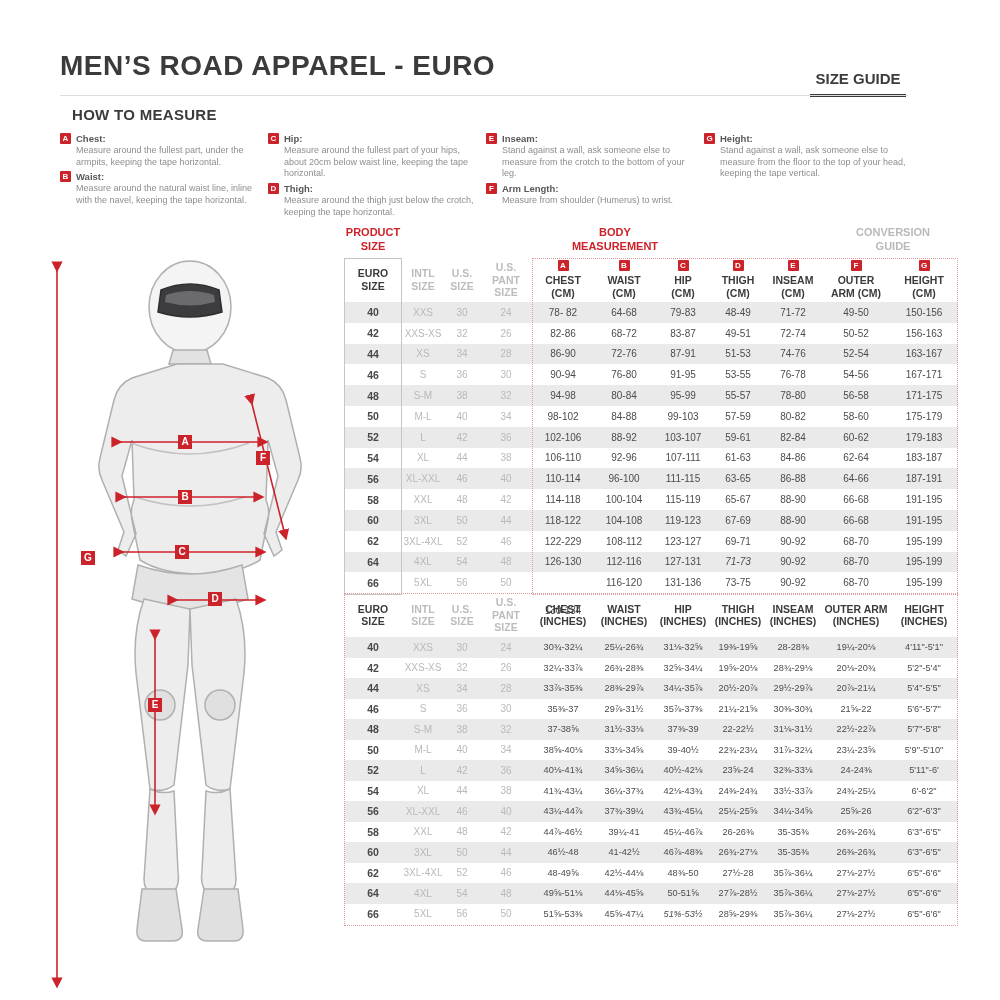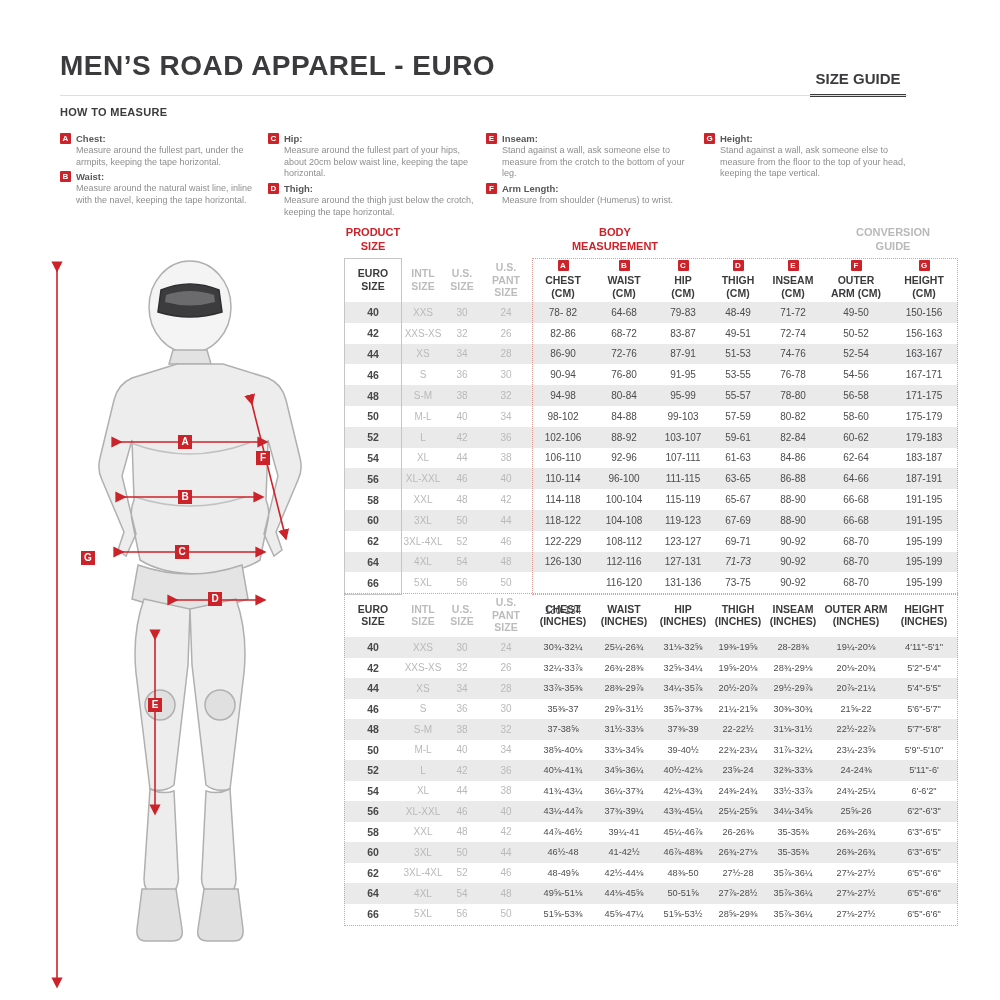--- a/index.html
+++ b/index.html
@@ -4,21 +4,21 @@
 <style>
   html,body{margin:0;padding:0;background:#fff;}
   .page{position:relative;width:1000px;height:1000px;background:#fff;overflow:hidden;
         font-family:"Liberation Sans",sans-serif;color:#3b3b3d;}
   .title{position:absolute;left:60px;top:50px;font-size:28px;font-weight:bold;
          letter-spacing:.5px;color:#3b3b3d;}
   .size-guide{position:absolute;left:810px;top:70px;width:96px;text-align:center;
               font-size:15px;font-weight:bold;color:#3b3b3d;padding-bottom:7px;
               border-bottom:3px solid #3b3b3d;}
   .hr-light{position:absolute;left:60px;top:95px;width:848px;height:1px;background:#ddd;}
-  .htm-heading{position:absolute;left:60px;top:106px;font-size:11px;font-weight:bold;
+  .htm-heading{position:absolute;left:72px;top:106px;font-size:15px;font-weight:bold;
                letter-spacing:.3px;color:#3b3b3d;}
   .measure-wrap{position:absolute;left:60px;top:133px;width:870px;display:flex;}
   .m-col{flex:none;}
   .m-col0{width:208px;}.m-col1{width:218px;}.m-col2{width:218px;}.m-col3{width:210px;}
   .m-item{margin-bottom:3px;}
   .m-head{display:flex;align-items:center;}
   .m-badge{width:11px;height:11px;background:#cc2229;color:#fff;font-size:8px;font-weight:bold;
            text-align:center;line-height:11px;margin-right:5px;flex:none;border-radius:1px;}
   .m-name{font-weight:bold;font-size:9.5px;color:#58585a;}
   .m-text{font-size:9px;color:#8e8e90;line-height:1.3;margin:1px 6px 2px 16px;}
@@ -574,21 +574,21 @@
         <div class="t-cell meas-val" style="width: 68px;">27⅛-27½</div>
         <div class="t-cell meas-val" style="width: 68px;">6'5"-6'6"</div>
       </div>
       <div class="t-row inch" style="height: 20.5px;">
         <div class="t-cell euro-val" style="width: 58px;">66</div>
         <div class="t-cell conv-val" style="width: 42px;">5XL</div>
         <div class="t-cell conv-val" style="width: 36px;">56</div>
         <div class="t-cell conv-val" style="width: 52px;">50</div>
         <div class="t-cell meas-val" style="width: 62px; text-align: right;">51⅝-53⅜</div>
         <div class="t-cell meas-val" style="width: 60px;">45⅝-47¼</div>
-        <div class="t-cell meas-val" style="width: 58px;">51⅝-53½</div>
+        <div class="t-cell meas-val" style="width: 58px; font-style: italic;">51⅝-53½</div>
         <div class="t-cell meas-val" style="width: 52px;">28⅝-29⅜</div>
         <div class="t-cell meas-val" style="width: 58px;">35⅞-36¼</div>
         <div class="t-cell meas-val" style="width: 68px;">27⅛-27½</div>
         <div class="t-cell meas-val" style="width: 68px;">6'5"-6'6"</div>
       </div>
       <div class="box box-solid" style="left: 0px; top: 36px; width: 56px; height: 335.2px;"></div>
       <div class="box box-dotted" style="left: 188px; top: 36px; width: 424px; height: 335.2px;"></div>
       <div class="box box-dotted" style="left: 0px; top: 371.2px; width: 612px; height: 331px;"></div>
     </div>
 

